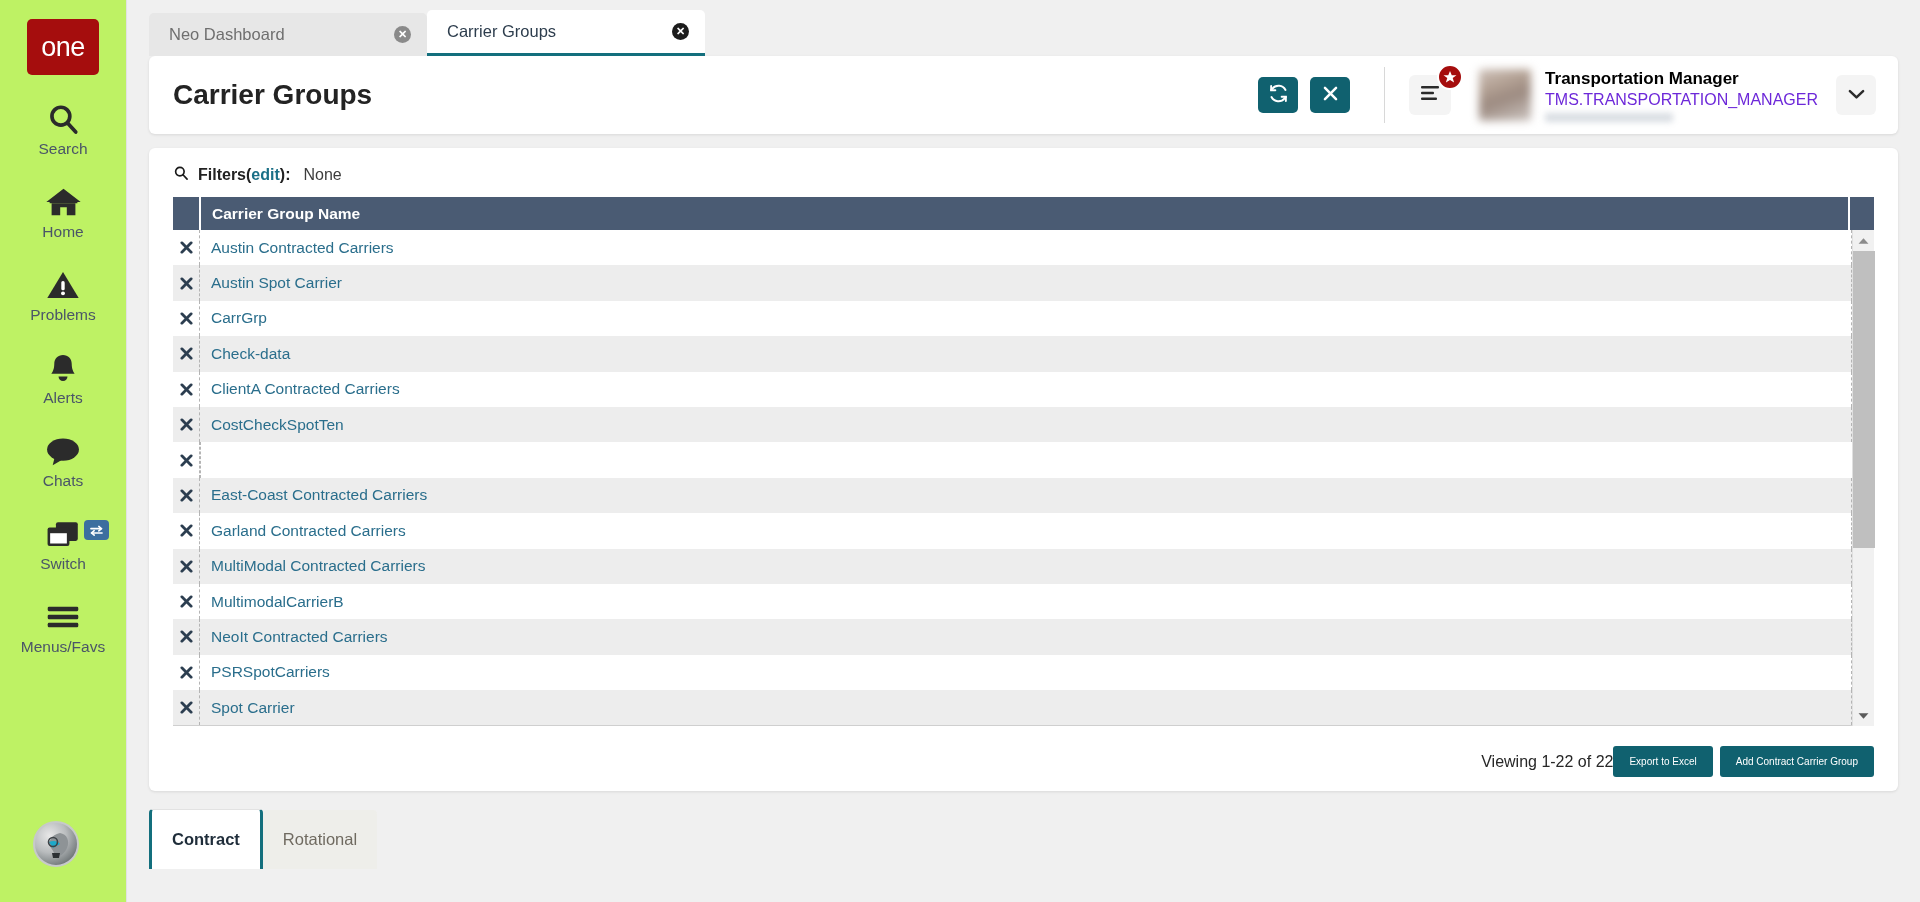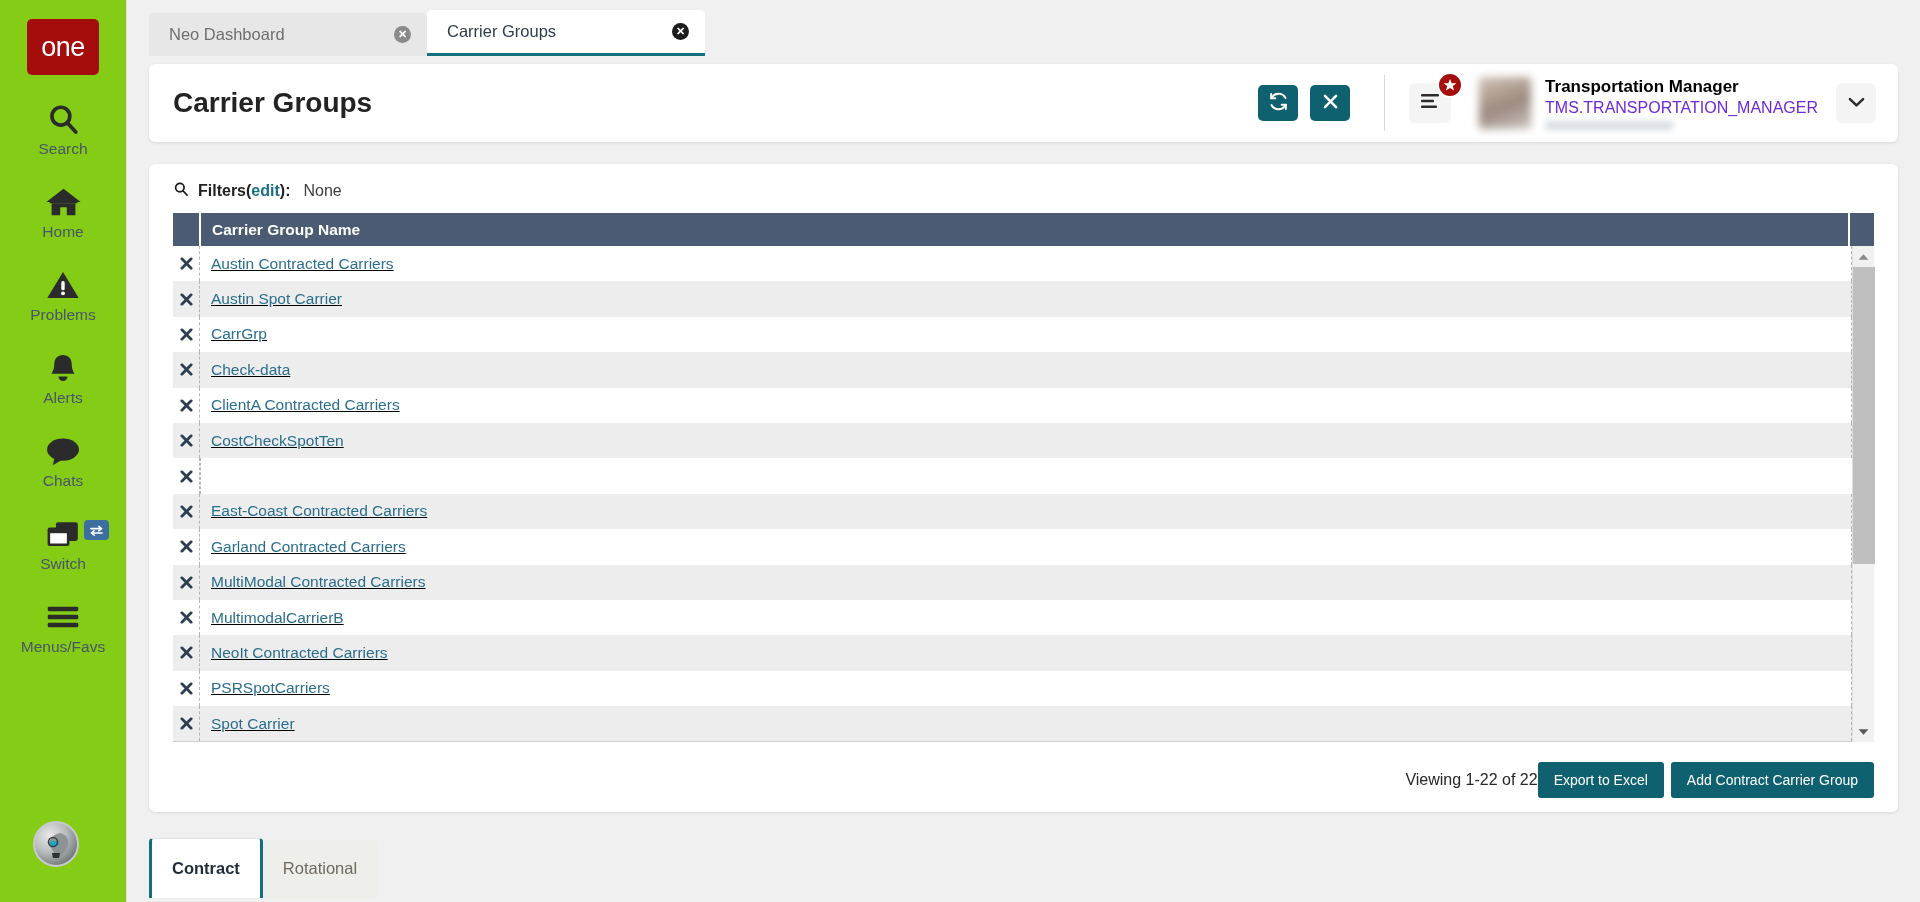--- a/index.html
+++ b/index.html
@@ -7,21 +7,21 @@
     width: 1920px; height: 902px;
     font-family: "Liberation Sans", sans-serif;
     background: #ffffff;
     overflow: hidden;
   }
   .app { display: flex; width: 1920px; height: 902px; background: #ffffff; }
 
   
   .sidebar {
     width: 127px; height: 902px;
-    background: #84cc16;
+    background: #bef264;
     border-right: 1px solid #e2e2e2;
     display: flex; flex-direction: column; align-items: center;
     flex: 0 0 127px;
     position: relative;
   }
   .brand {
     width: 72px; height: 56px; margin-top: 19px;
     background: #a50d0d; border-radius: 5px;
     display: flex; align-items: center; justify-content: center;
   }
@@ -58,21 +58,20 @@
     display: flex; align-items: center; justify-content: center;
   }
 
   
   .main {
     flex: 1 1 auto; height: 902px;
     background: #f0f0f0;
     display: flex; flex-direction: column;
     position: relative;
     overflow: hidden;
-    gap: 8px;
   }
 
   
   .tabstrip {
     height: 56px; background: #f0f0f0;
     display: flex; align-items: flex-end;
     padding-left: 22px; flex: 0 0 56px;
   }
   .tab {
     width: 278px; height: 43px;
@@ -188,21 +187,20 @@
     padding-left: 11px;
   }
   .th-endsep { width: 2px; height: 33px; background: #ffffff; flex: 0 0 2px; }
   .th-tail { width: 24px; flex: 0 0 24px; height: 33px; }
 
   .tbody-outer { display: flex; }
   .tbody {
     flex: 1 1 auto; height: 496px; overflow: hidden;
     border-bottom: 1px solid #cfcfcf;
     position: relative;
-    text-decoration: underline;
   }
   .trow {
     height: 35.4px; display: flex; align-items: center;
     font-size: 15.5px;
   }
   .trow.odd { background: #ffffff; }
   .trow.even { background: #ededed; }
   .td-x {
     width: 26px; flex: 0 0 26px; display: flex; align-items: center;
     justify-content: center; cursor: pointer;
@@ -233,21 +231,21 @@
   }
 
   .footer-row {
     display: flex; align-items: center; justify-content: flex-end;
     padding: 20px 24px 0 24px;
   }
   .viewing { font-size: 16px; color: #272727; margin-left: 17px; }
   .footer-btns { display: flex; gap: 7px; }
   .btn-primary {
     background: #10616f; color: #ffffff; border: none;
-    font-size: 14px; padding: 10px 16px; border-radius: 3px;
+    font-size: 10px; padding: 10px 16px; border-radius: 3px;
     cursor: pointer; font-family: "Liberation Sans", sans-serif;
   }
 
   
   .bottom-tabs {
     margin: 18px 0 0 22px;
     display: flex; align-items: flex-end;
     flex: 0 0 auto;
   }
   .btab {

